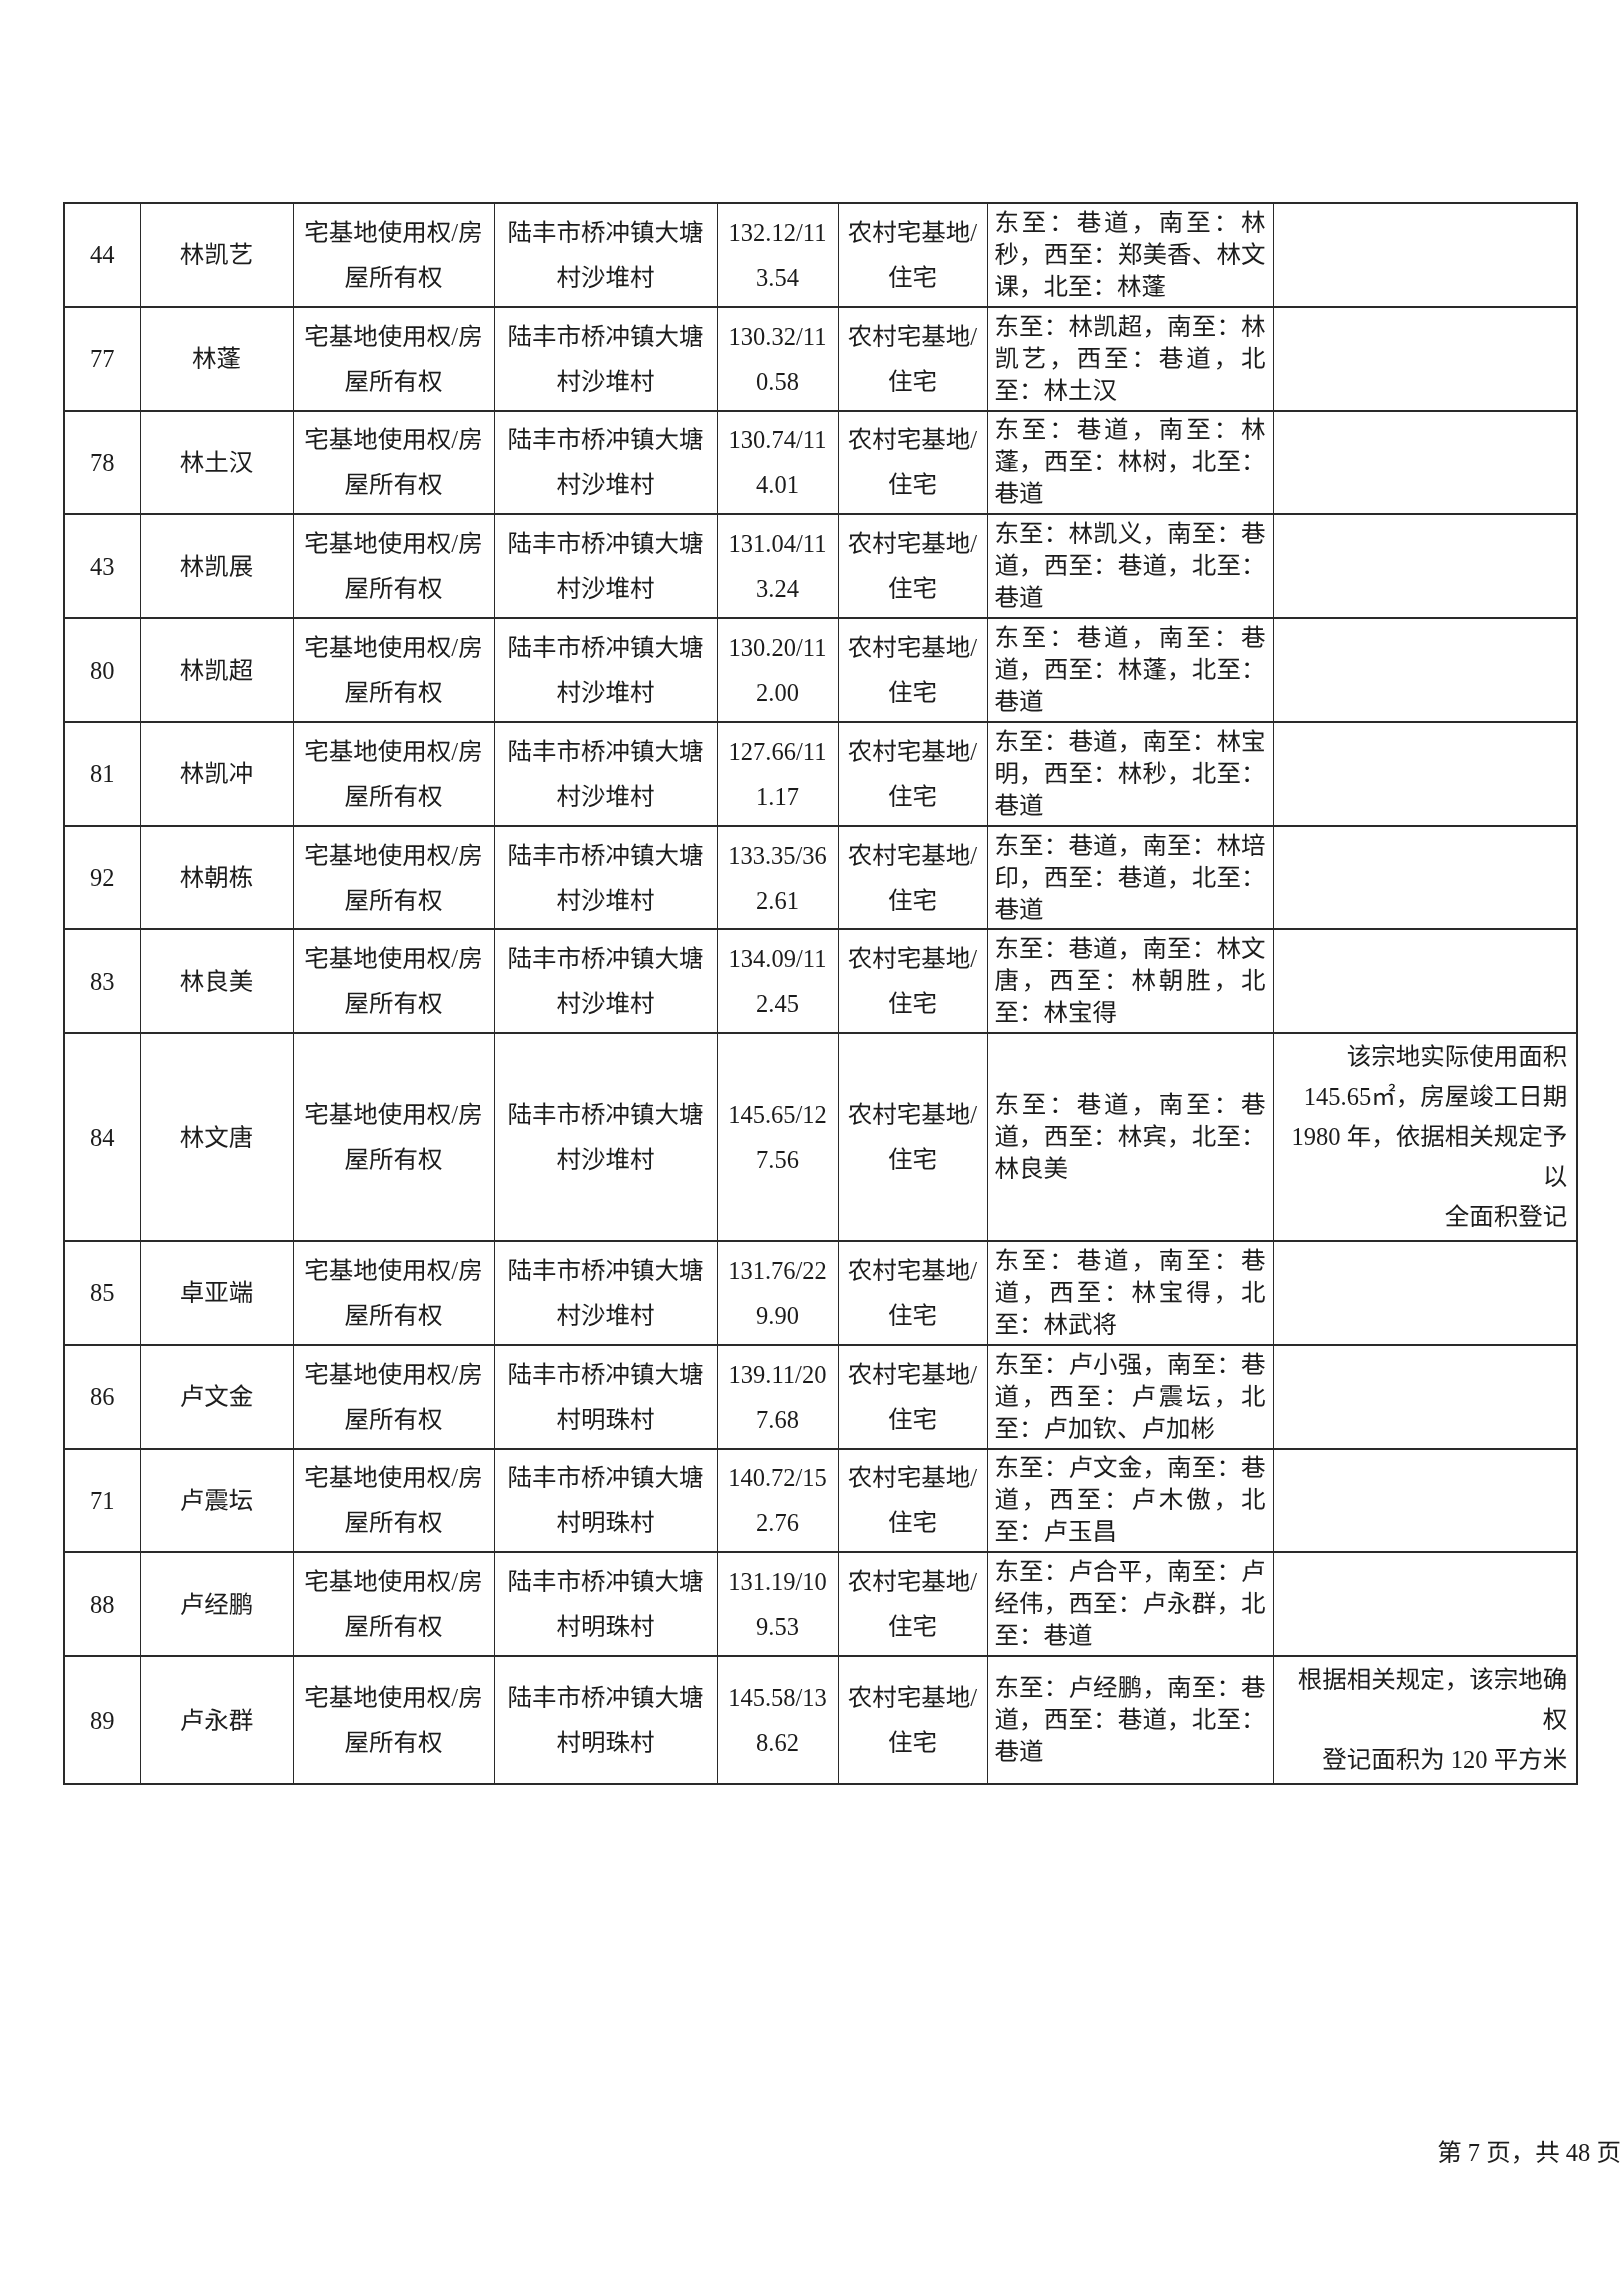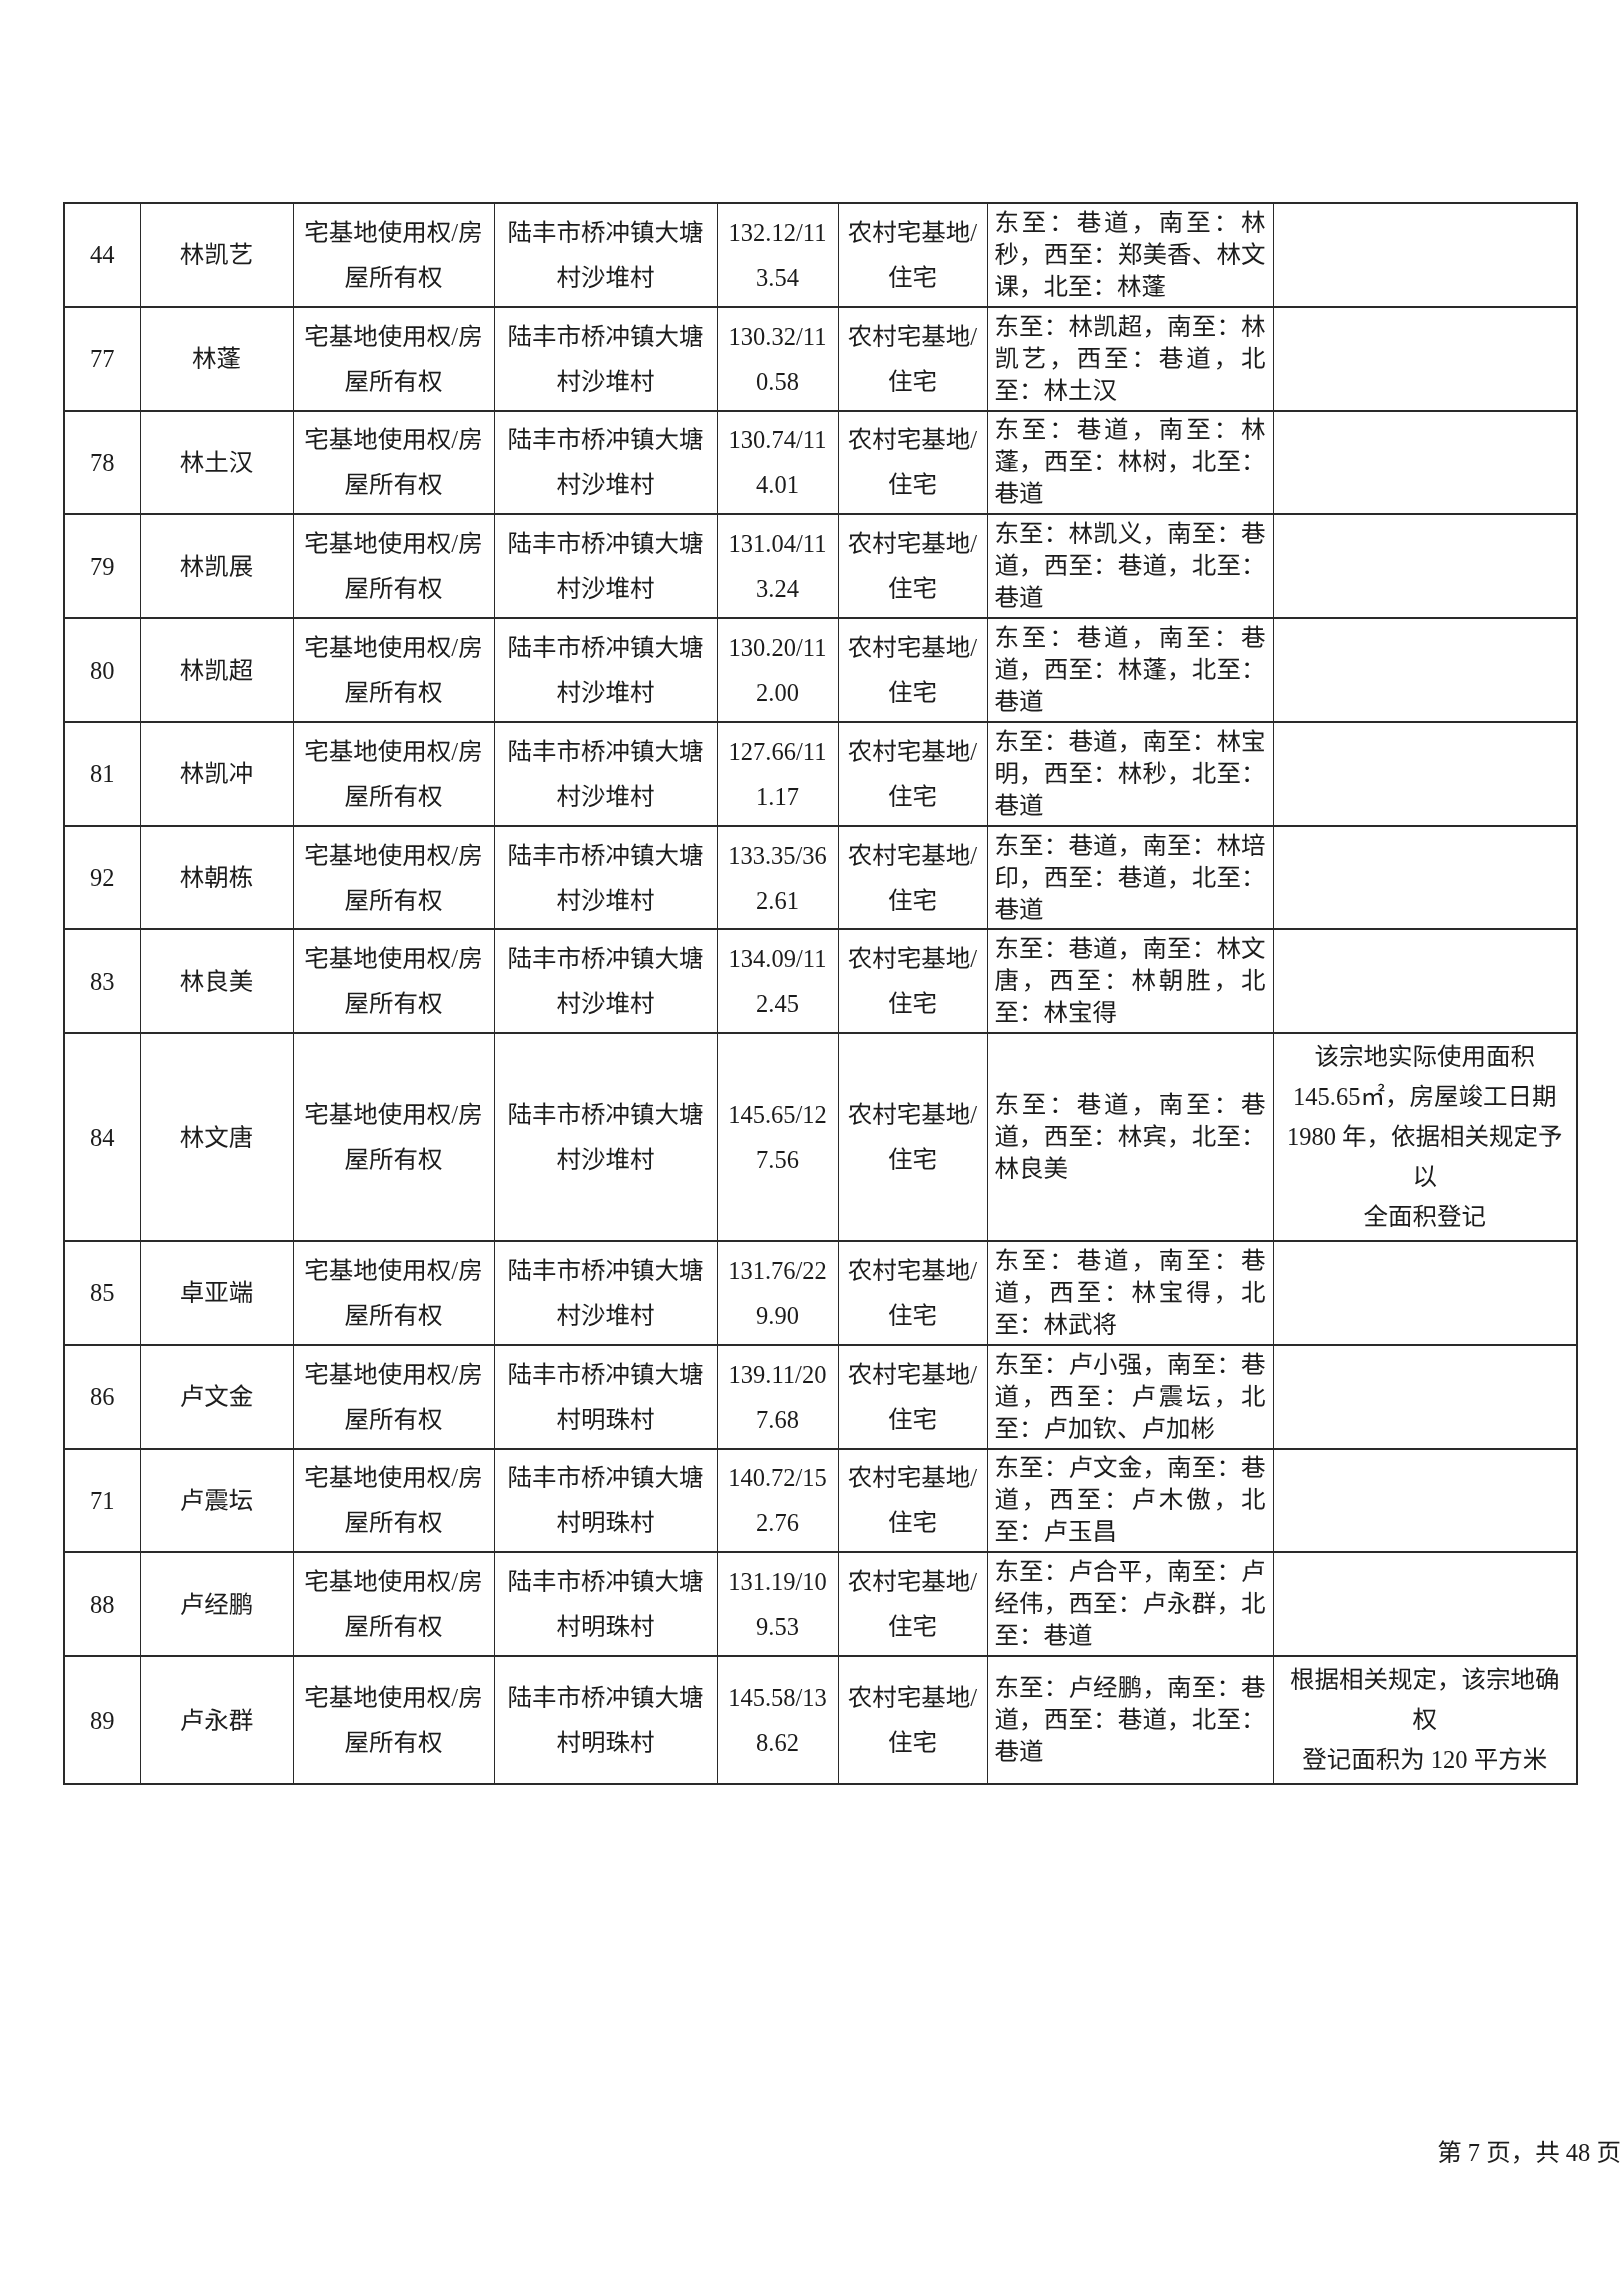--- a/index.html
+++ b/index.html
@@ -32,21 +32,21 @@
   }
   .c   { text-align: center; line-height: 45px; }
   .pre { white-space: pre-line; }
   .bound {
     text-align: justify;
     line-height: 32px;
     padding: 2.9px 6.9px;
     margin-top: 48px;
   }
   .remark {
-    text-align: center;
+    text-align: right;
     line-height: 40px;
     padding: 2.9px 8.8px;
   }
   .footer {
     position: absolute;
     top: 2133px;
     left: 0;
     width: 100%;
     text-align: right;
     font-size: 24.5px;
@@ -105,21 +105,21 @@
     <td class="c pre">陆丰市桥冲镇大塘
 村沙堆村</td>
     <td class="c pre">130.74/11
 4.01</td>
     <td class="c pre">农村宅基地/
 住宅</td>
     <td class="bound">东至：巷道，南至：林蓬，西至：林树，北至：巷道</td>
     <td class="remark pre"></td>
   </tr>
         <tr>
-    <td class="c">79</td>
+    <td class="c">43</td>
     <td class="c">林凯展</td>
     <td class="c pre">宅基地使用权/房
 屋所有权</td>
     <td class="c pre">陆丰市桥冲镇大塘
 村沙堆村</td>
     <td class="c pre">131.04/11
 3.24</td>
     <td class="c pre">农村宅基地/
 住宅</td>
     <td class="bound">东至：林凯义，南至：巷道，西至：巷道，北至：巷道</td>

